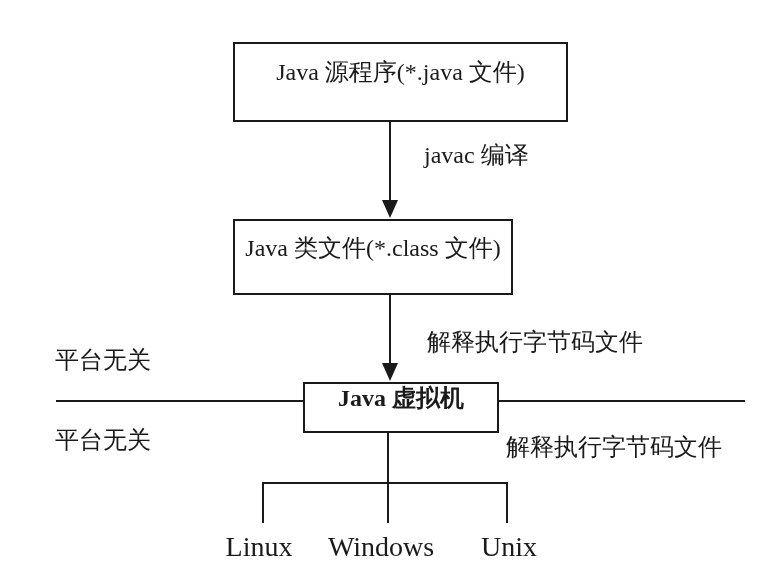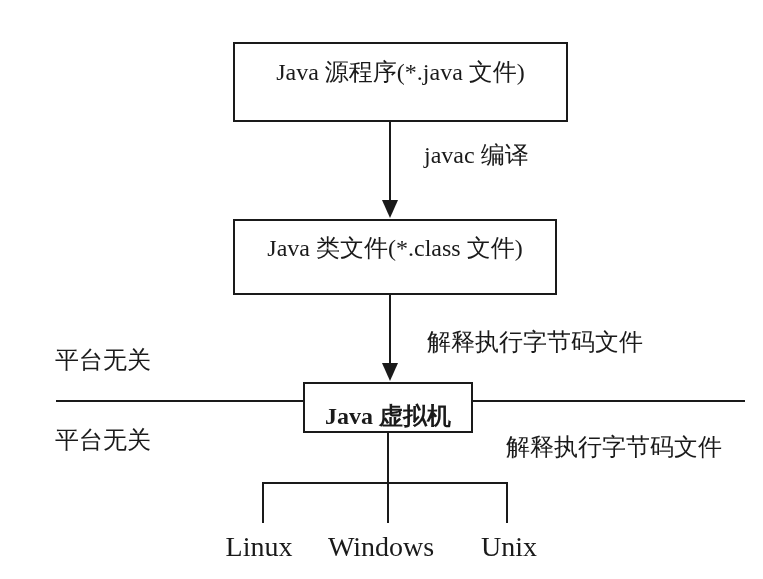--- a/index.html
+++ b/index.html
@@ -25,26 +25,26 @@
     justify-content: center;
     font-size: 24px;
     line-height: 1.2;
     white-space: nowrap;
   }
   .node-source {
     left: 233px; top: 42px; width: 335px; height: 80px;
     padding-top: 14px;
   }
   .node-class {
-    left: 233px; top: 219px; width: 324px; height: 76px;
+    left: 233px; top: 219px; width: 280px; height: 76px;
     padding-top: 13px;
   }
   .node-jvm {
-    left: 303px; top: 382px; width: 170px; height: 51px;
-    align-items: flex-end;
+    left: 303px; top: 382px; width: 196px; height: 51px;
+    align-items: flex-start;
     font-weight: bold;
     z-index: 2;
   }
   .vline {
     position: absolute;
     width: 2px;
     background: #1a1a1a;
   }
   .hline {
     position: absolute;

